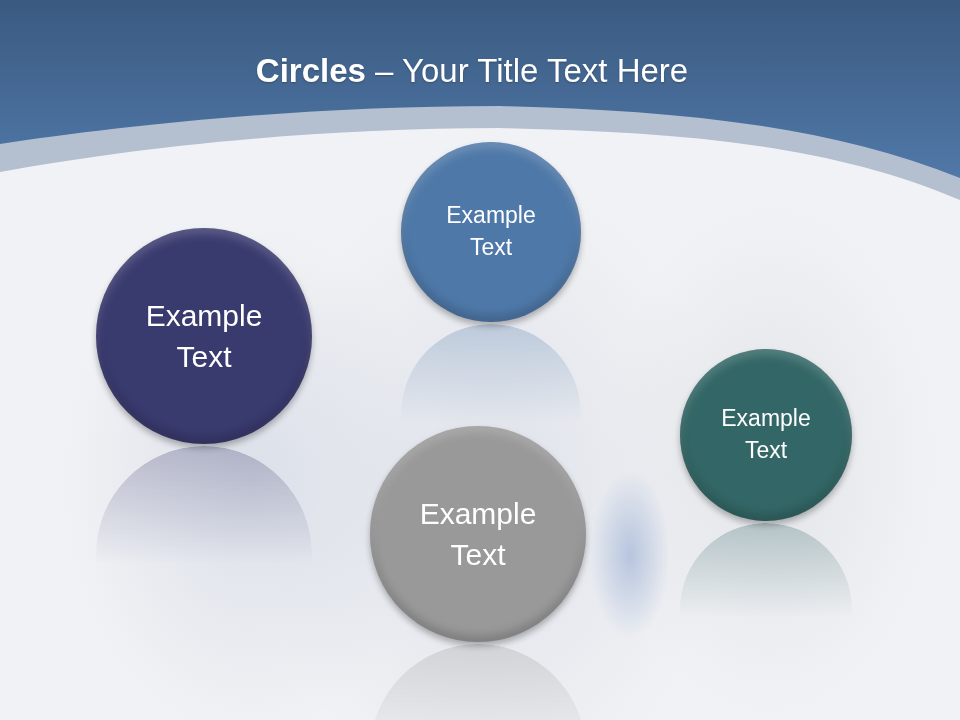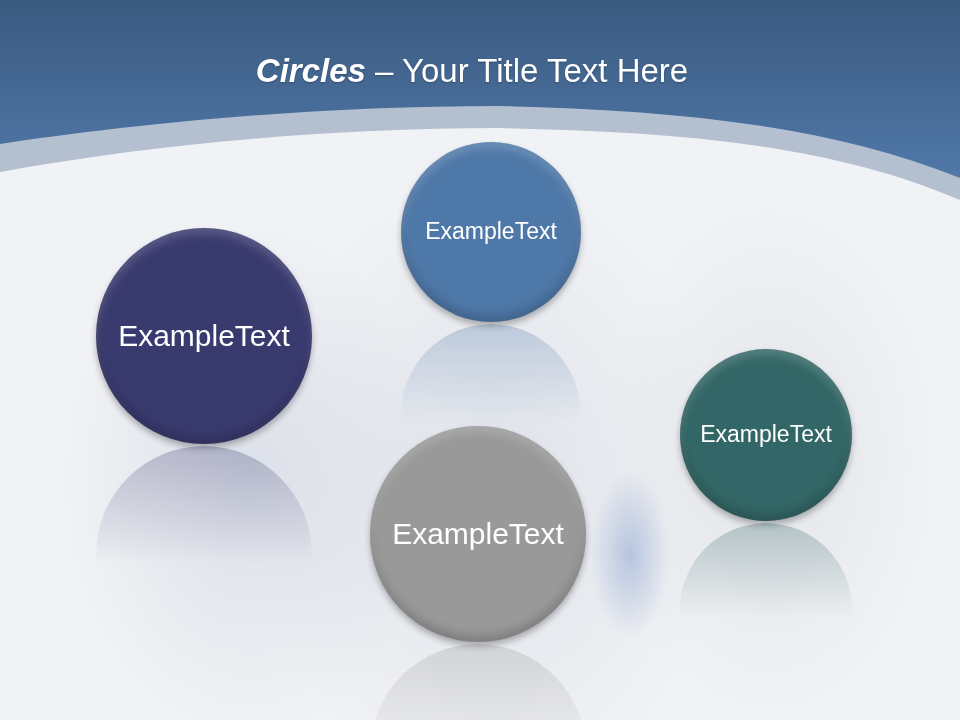--- a/index.html
+++ b/index.html
@@ -10,24 +10,24 @@
     .photo { position: absolute; left: 0; top: 0; width: 960px; height: 720px; }
     .photo .blob { position: absolute; border-radius: 50%; }
 
     .header-svg { position: absolute; left: 0; top: 0; width: 960px; height: 200px; }
 
     .title {
       position: absolute; left: 0; top: 52px; width: 944px; text-align: center;
       color: #ffffff; font-size: 33px; letter-spacing: 0px;
       text-shadow: 0 1px 2px rgba(0,0,0,0.25);
     }
-    .title .bold { font-weight: bold; font-style: italic; }
+    .title .bold { font-weight: bold; }
     .circle {
       position: absolute; border-radius: 50%;
-      display: flex; align-items: center; justify-content: center; flex-direction: row;
+      display: flex; align-items: center; justify-content: center; flex-direction: column;
       color: #ffffff; text-align: center; line-height: 1.38;
       box-shadow: 0 4px 6px rgba(0,0,0,0.28), inset 0 6px 10px rgba(255,255,255,0.18), inset 0 -6px 10px rgba(0,0,0,0.18);
       cursor: pointer;
     }
     .circle span { display: block; }
     .reflection {
       position: absolute; border-radius: 50%; opacity: 0.28;
       -webkit-mask-image: linear-gradient(to bottom, rgba(0,0,0,1), rgba(0,0,0,0) 55%);
       mask-image: linear-gradient(to bottom, rgba(0,0,0,1), rgba(0,0,0,0) 55%);
     }

